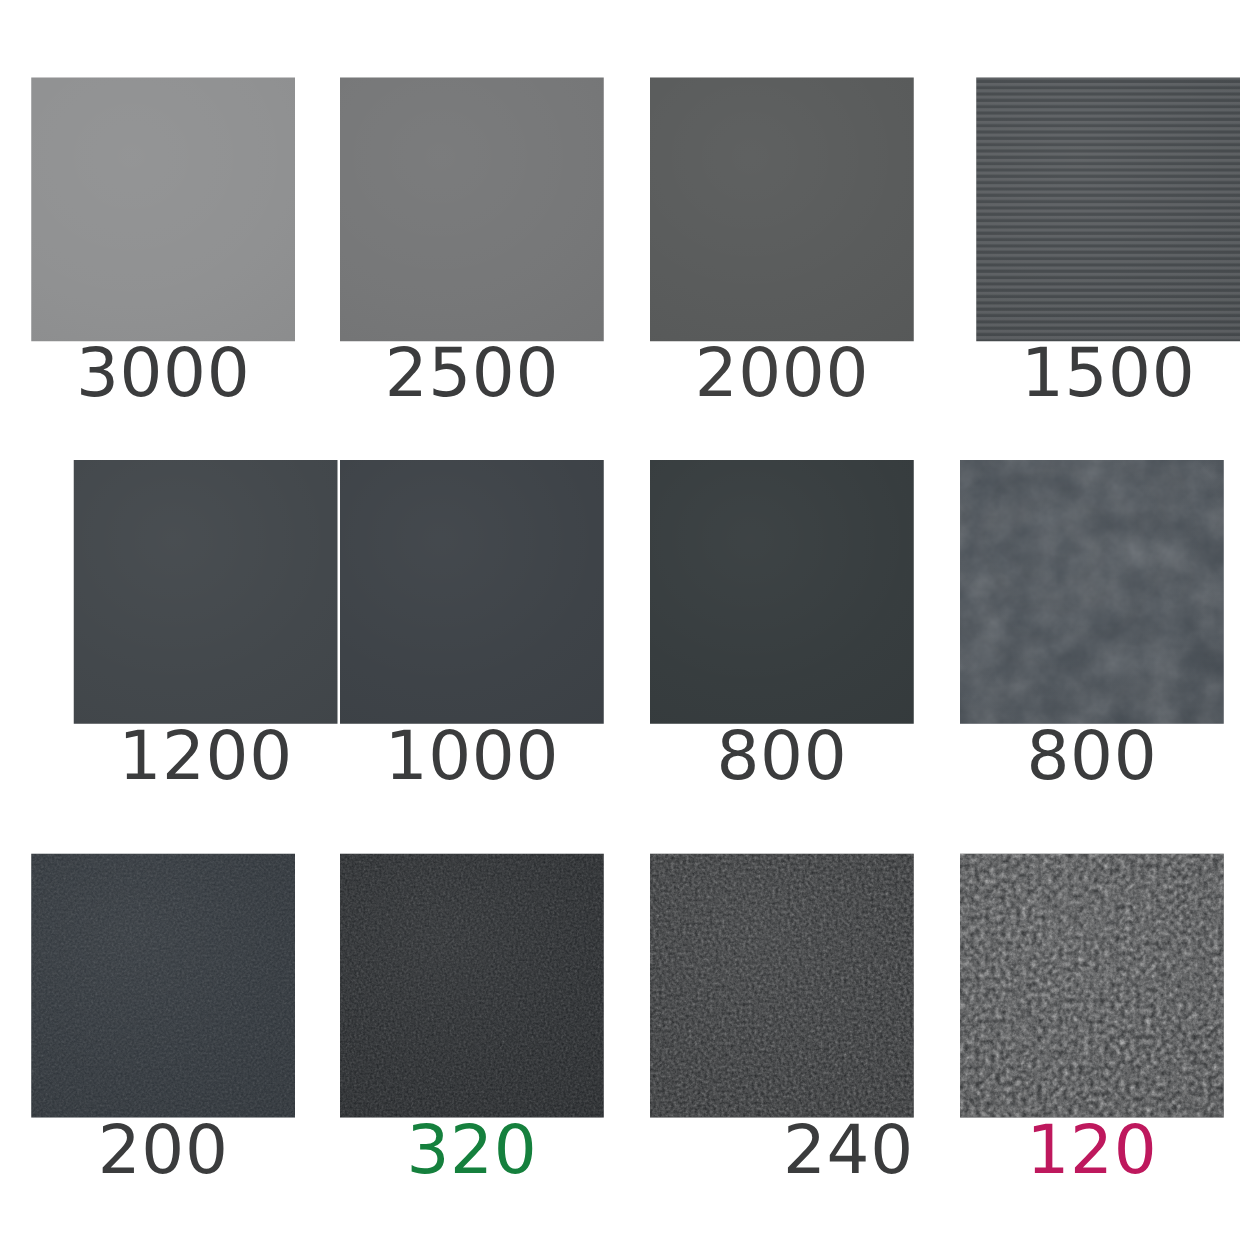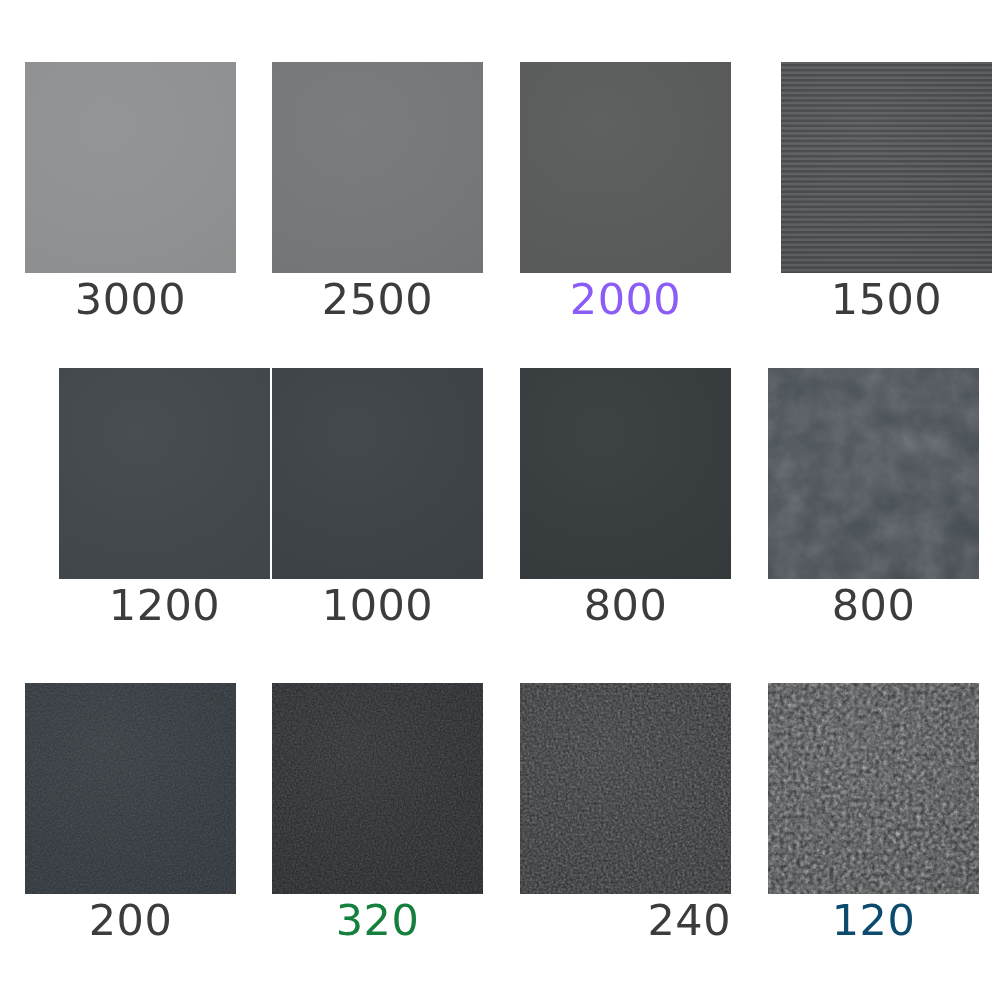--- a/index.html
+++ b/index.html
@@ -51,21 +51,21 @@
     position: absolute;
     left: -10%; top: -10%;
     width: 120%; height: 120%;
     pointer-events: none;
   }
 
   .swatch-label {
     width: 211px;
     text-align: center;
     font-family: "DejaVu Sans", sans-serif;
-    font-size: 43px;
+    font-size: 54px;
     font-weight: 400;
     line-height: 52px;
     letter-spacing: 0.5px;
     color: #3b3c3d;
     white-space: nowrap;
   }
 </style>
 </head>
 <body>
 
@@ -73,21 +73,21 @@
     <div class="swatch-cell" style="left: 25px; top: 62px;">
       <div class="swatch-patch" style="background: rgb(143, 144, 145);"></div>
       <div class="swatch-label" style="color: rgb(59, 60, 61);">3000</div>
     </div>
     <div class="swatch-cell" style="left: 272px; top: 62px;">
       <div class="swatch-patch" style="background: rgb(117, 118, 119);"></div>
       <div class="swatch-label" style="color: rgb(59, 60, 61);">2500</div>
     </div>
     <div class="swatch-cell" style="left: 520px; top: 62px;">
       <div class="swatch-patch" style="background: rgb(88, 90, 90);"></div>
-      <div class="swatch-label" style="color: #8b5cf6;">2000</div>
+      <div class="swatch-label" style="color: #404040;">2000</div>
     </div>
     <div class="swatch-cell" style="left: 768px; top: 62px; padding-left: 13px;">
       <div class="swatch-patch" style="background: rgb(69, 73, 76);">
         <svg class="grain" xmlns="http://www.w3.org/2000/svg" preserveAspectRatio="none" viewBox="0 0 100 100">
           <defs>
             <pattern id="g3" width="100" height="2" patternUnits="userSpaceOnUse">
               <rect width="100" height="1" fill="#ffffff" opacity="0.12"></rect>
             </pattern>
           </defs>
           <rect width="100" height="100" fill="url(#g3)"></rect>
@@ -173,15 +173,15 @@
           <filter id="g11" x="0" y="0" width="100%" height="100%">
             <feTurbulence type="fractalNoise" baseFrequency="0.24" numOctaves="5" seed="148" stitchTiles="stitch" result="n"></feTurbulence>
             <feColorMatrix type="saturate" values="0" in="n" result="g"></feColorMatrix>
             <feComponentTransfer in="g" result="c">
               <feFuncA type="linear" slope="0.85" intercept="0"></feFuncA>
             </feComponentTransfer>
           </filter>
           <rect width="100%" height="100%" filter="url(#g11)"></rect>
         </svg>
       </div>
-      <div class="swatch-label" style="color: #0c4a6e;">120</div>
+      <div class="swatch-label" style="color: #be185d;">120</div>
     </div>
   </div>
 
 </body></html>

